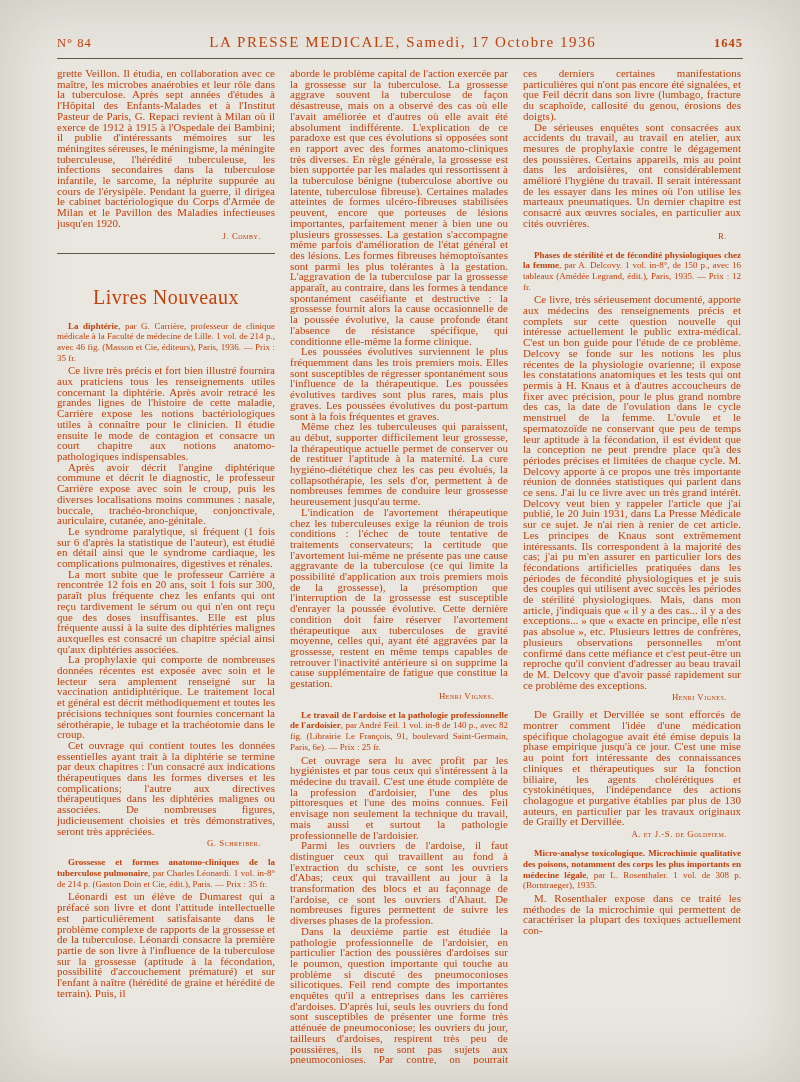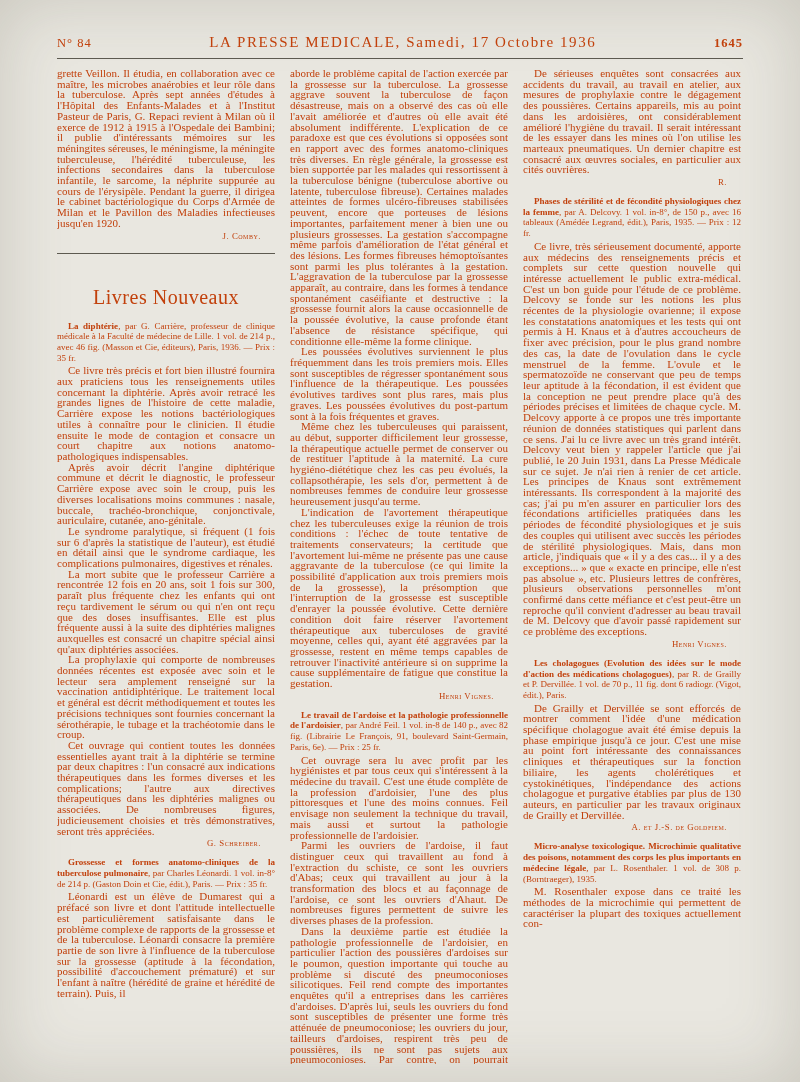--- a/index.html
+++ b/index.html
@@ -90,28 +90,28 @@
       <p class="b">L'indication de l'avortement thérapeutique chez les tuberculeuses exige la réunion de trois conditions : l'échec de toute tentative de traitements conservateurs; la certitude que l'avortement lui-même ne présente pas une cause aggravante de la tuberculose (ce qui limite la possibilité d'application aux trois premiers mois de la grossesse), la présomption que l'interruption de la grossesse est susceptible d'enrayer la poussée évolutive. Cette dernière condition doit faire réserver l'avortement thérapeutique aux tuberculoses de gravité moyenne, celles qui, ayant été aggravées par la grossesse, restent en même temps capables de retrouver l'inactivité antérieure si on supprime la cause supplémentaire de fatigue que constitue la gestation.</p>
       <p class="sig">Henri Vignes.</p>
 
       <p class="rh"><span class="t">Le travail de l'ardoise et la pathologie professionnelle de l'ardoisier</span><span>, par André Feil. 1 vol. in-8 de 140 p., avec 82 fig. (Librairie Le François, 91, boulevard Saint-Germain, Paris, 6e). — Prix : 25 fr.</span></p>
       <p class="b">Cet ouvrage sera lu avec profit par les hygiénistes et par tous ceux qui s'intéressent à la médecine du travail. C'est une étude complète de la profession d'ardoisier, l'une des plus pittoresques et l'une des moins connues. Feil envisage non seulement la technique du travail, mais aussi et surtout la pathologie professionnelle de l'ardoisier.</p>
       <p class="b">Parmi les ouvriers de l'ardoise, il faut distinguer ceux qui travaillent au fond à l'extraction du schiste, ce sont les ouvriers d'Abas; ceux qui travaillent au jour à la transformation des blocs et au façonnage de l'ardoise, ce sont les ouvriers d'Ahaut. De nombreuses figures permettent de suivre les diverses phases de la profession.</p>
       <p class="b">Dans la deuxième partie est étudiée la pathologie professionnelle de l'ardoisier, en particulier l'action des poussières d'ardoises sur le poumon, question importante qui touche au problème si discuté des pneumoconioses silicotiques. Feil rend compte des importantes enquêtes qu'il a entreprises dans les carrières d'ardoises. D'après lui, seuls les ouvriers du fond sont susceptibles de présenter une forme très atténuée de pneumoconiose; les ouvriers du jour, tailleurs d'ardoises, respirent très peu de poussières, ils ne sont pas sujets aux pneumoconioses. Par contre, on pourrait observer chez</p>
     </section>
 
     <section class="col">
+      <p class="b noind">ces derniers certaines manifestations particulières qui n'ont pas encore été signalées, et que Feil décrit dans son livre (lumbago, fracture du scaphoïde, callosité du genou, érosions des doigts).</p>
       <p class="b">De sérieuses enquêtes sont consacrées aux accidents du travail, au travail en atelier, aux mesures de prophylaxie contre le dégagement des poussières. Certains appareils, mis au point dans les ardoisières, ont considérablement amélioré l'hygiène du travail. Il serait intéressant de les essayer dans les mines où l'on utilise les marteaux pneumatiques. Un dernier chapitre est consacré aux œuvres sociales, en particulier aux cités ouvrières.</p>
       <p class="sig">R.</p>
 
       <p class="rh"><span class="t">Phases de stérilité et de fécondité physiologiques chez la femme</span><span>, par A. Delcovy. 1 vol. in-8°, de 150 p., avec 16 tableaux (Amédée Legrand, édit.), Paris, 1935. — Prix : 12 fr.</span></p>
       <p class="b">Ce livre, très sérieusement documenté, apporte aux médecins des renseignements précis et complets sur cette question nouvelle qui intéresse actuellement le public extra-médical. C'est un bon guide pour l'étude de ce problème. Delcovy se fonde sur les notions les plus récentes de la physiologie ovarienne; il expose les constatations anatomiques et les tests qui ont permis à H. Knaus et à d'autres accoucheurs de fixer avec précision, pour le plus grand nombre des cas, la date de l'ovulation dans le cycle menstruel de la femme. L'ovule et le spermatozoïde ne conservant que peu de temps leur aptitude à la fécondation, il est évident que la conception ne peut prendre place qu'à des périodes précises et limitées de chaque cycle. M. Delcovy apporte à ce propos une très importante réunion de données statistiques qui parlent dans ce sens. J'ai lu ce livre avec un très grand intérêt. Delcovy veut bien y rappeler l'article que j'ai publié, le 20 Juin 1931, dans La Presse Médicale sur ce sujet. Je n'ai rien à renier de cet article. Les principes de Knaus sont extrêmement intéressants. Ils correspondent à la majorité des cas; j'ai pu m'en assurer en particulier lors des fécondations artificielles pratiquées dans les périodes de fécondité physiologiques et je suis des couples qui utilisent avec succès les périodes de stérilité physiologiques. Mais, dans mon article, j'indiquais que « il y a des cas... il y a des exceptions... » que « exacte en principe, elle n'est pas absolue », etc. Plusieurs lettres de confrères, plusieurs observations personnelles m'ont confirmé dans cette méfiance et c'est peut-être un reproche qu'il convient d'adresser au beau travail de M. Delcovy que d'avoir passé rapidement sur ce problème des exceptions.</p>
       <p class="sig">Henri Vignes.</p>
 
-      <p class="rh"><span class="t">Les cholagogues (Evolution des idées sur le mode d'action des médications cholagogues)</span><span>, par R. de Grailly et P. Dervillée. 1 vol. de 70 p., 11 fig. dont 6 radiogr. (Vigot, édit.), Paris.</span></p>
       <p class="b">De Grailly et Dervillée se sont efforcés de montrer comment l'idée d'une médication spécifique cholagogue avait été émise depuis la phase empirique jusqu'à ce jour. C'est une mise au point fort intéressante des connaissances cliniques et thérapeutiques sur la fonction biliaire, les agents cholérétiques et cystokinétiques, l'indépendance des actions cholagogue et purgative établies par plus de 130 auteurs, en particulier par les travaux originaux de Grailly et Dervillée.</p>
       <p class="sig">A. et J.-S. de Goldfiem.</p>
 
       <p class="rh"><span class="t">Micro-analyse toxicologique. Microchimie qualitative des poisons, notamment des corps les plus importants en médecine légale</span><span>, par L. Rosenthaler. 1 vol. de 308 p. (Borntraeger), 1935.</span></p>
       <p class="b">M. Rosenthaler expose dans ce traité les méthodes de la microchimie qui permettent de caractériser la plupart des toxiques actuellement con-</p>
     </section>
 
   </main>
 </div>
 

